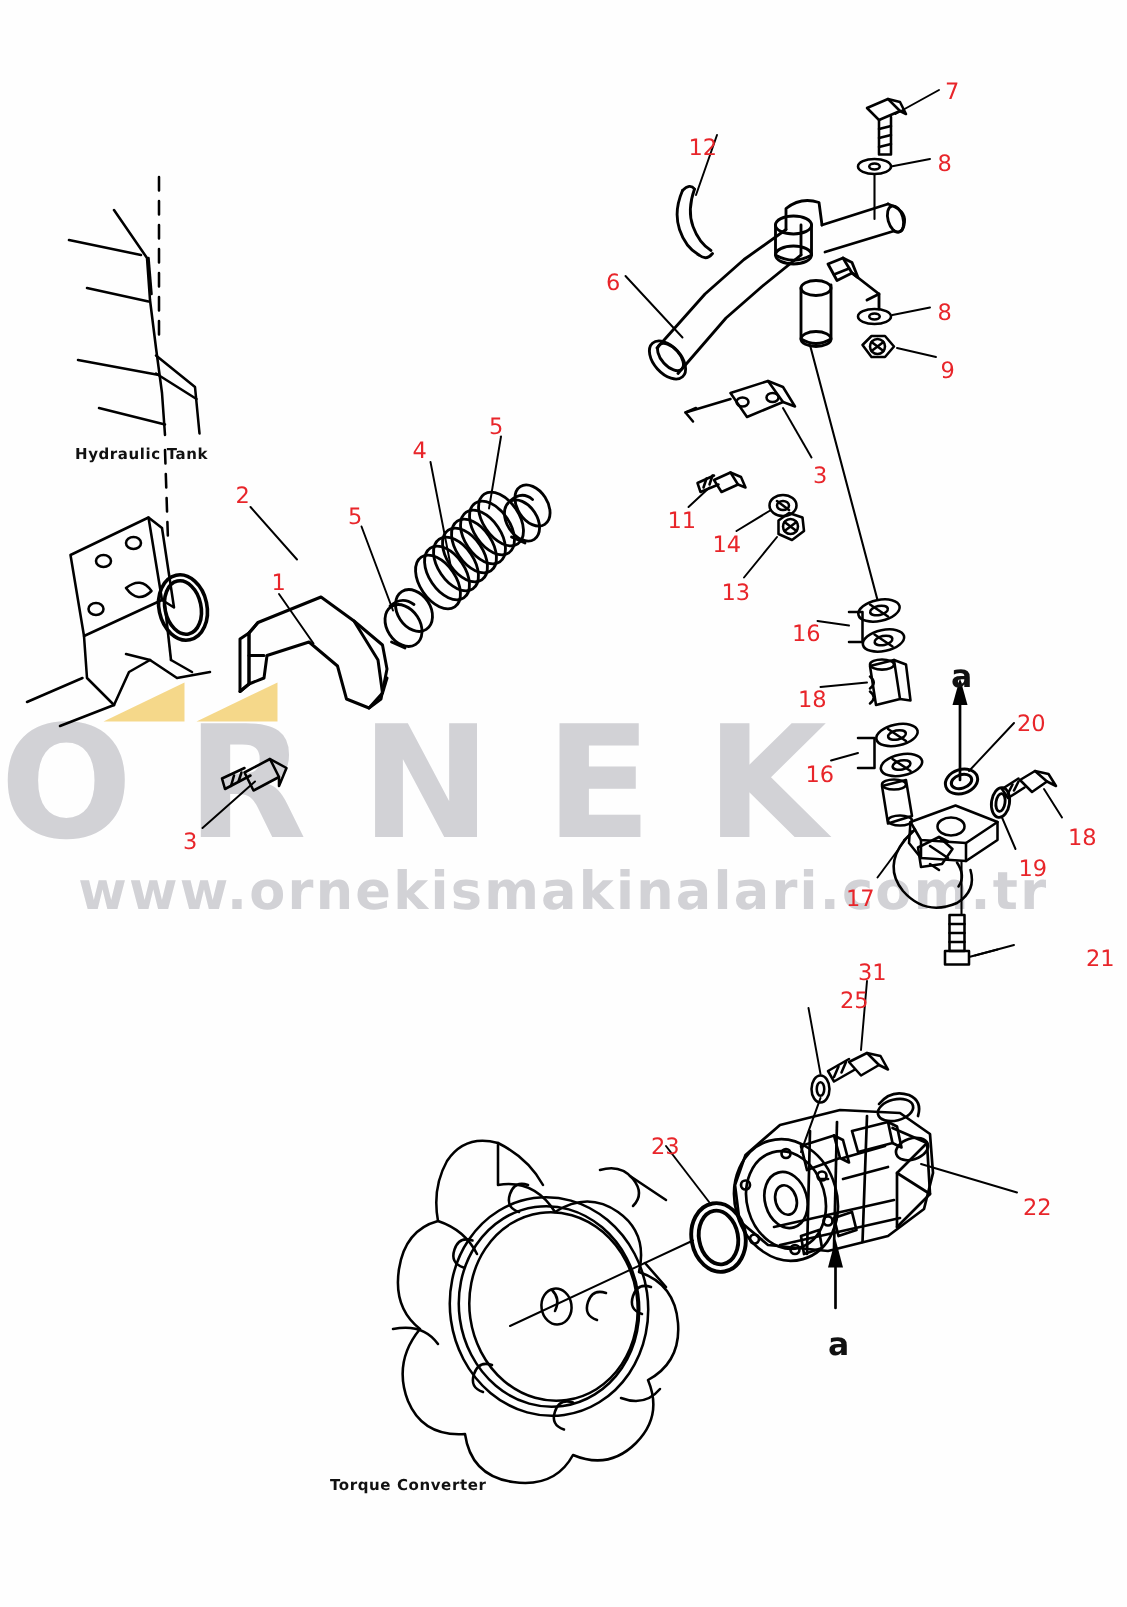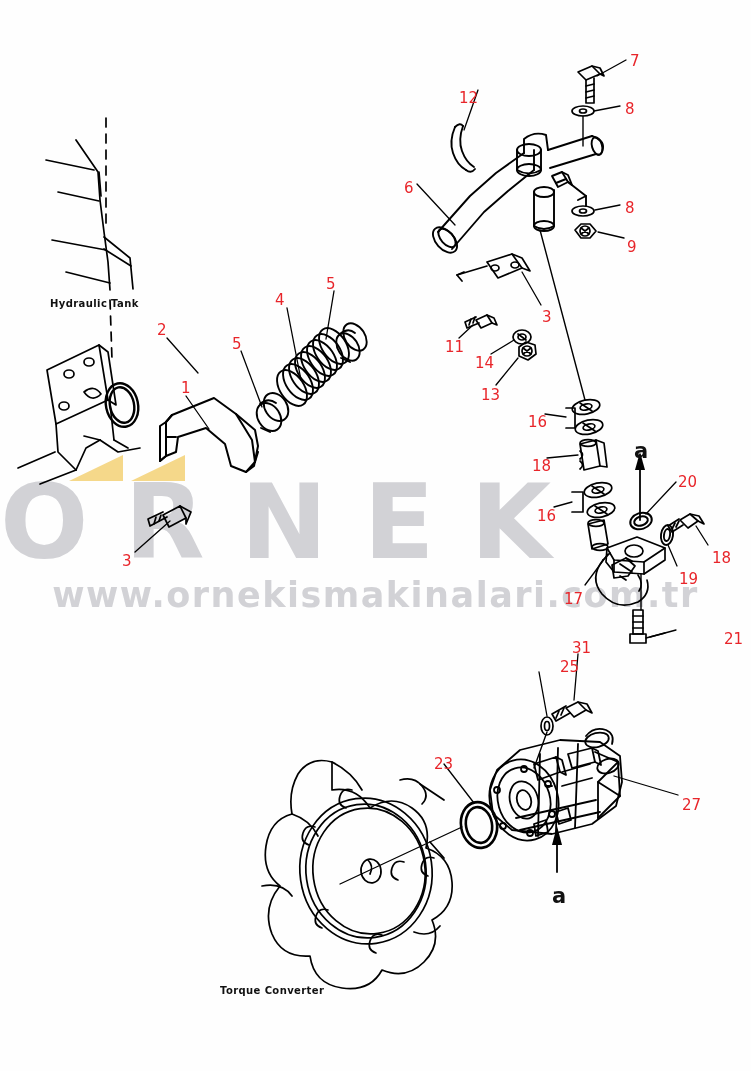--- a/index.html
+++ b/index.html
@@ -481,21 +481,21 @@
       <div class="num" style="left: 481px; top: 388px;">13</div>
       <div class="num" style="left: 475px; top: 356px;">14</div>
       <div class="num" style="left: 532px; top: 459px;">18</div>
       <div class="num" style="left: 528px; top: 415px;">16</div>
       <div class="num" style="left: 537px; top: 509px;">16</div>
       <div class="num" style="left: 564px; top: 592px;">17</div>
       <div class="num" style="left: 712px; top: 551px;">18</div>
       <div class="num" style="left: 679px; top: 572px; text-align: right;">19</div>
       <div class="num" style="left: 678px; top: 475px;">20</div>
       <div class="num" style="left: 680px; top: 632px; margin-left: 44px;">21</div>
-      <div class="num" style="left: 682px; top: 798px;">27</div>
+      <div class="num" style="left: 682px; top: 798px;">22</div>
       <div class="num" style="left: 434px; top: 757px;">23</div>
       <div class="num" style="left: 572px; top: 641px;">31</div>
       <div class="num" style="left: 532px; top: 660px; margin-left: 28px;">25</div>
     </div>
   <div id="caption-layer">
       <div class="cap" style="left: 50px; top: 299px;">Hydraulic Tank</div>
       <div class="cap" style="left: 220px; top: 986px;">Torque Converter</div>
     </div>
   <div id="section-layer">
       <div class="sec" style="left: 634px; top: 441px;">a</div>

